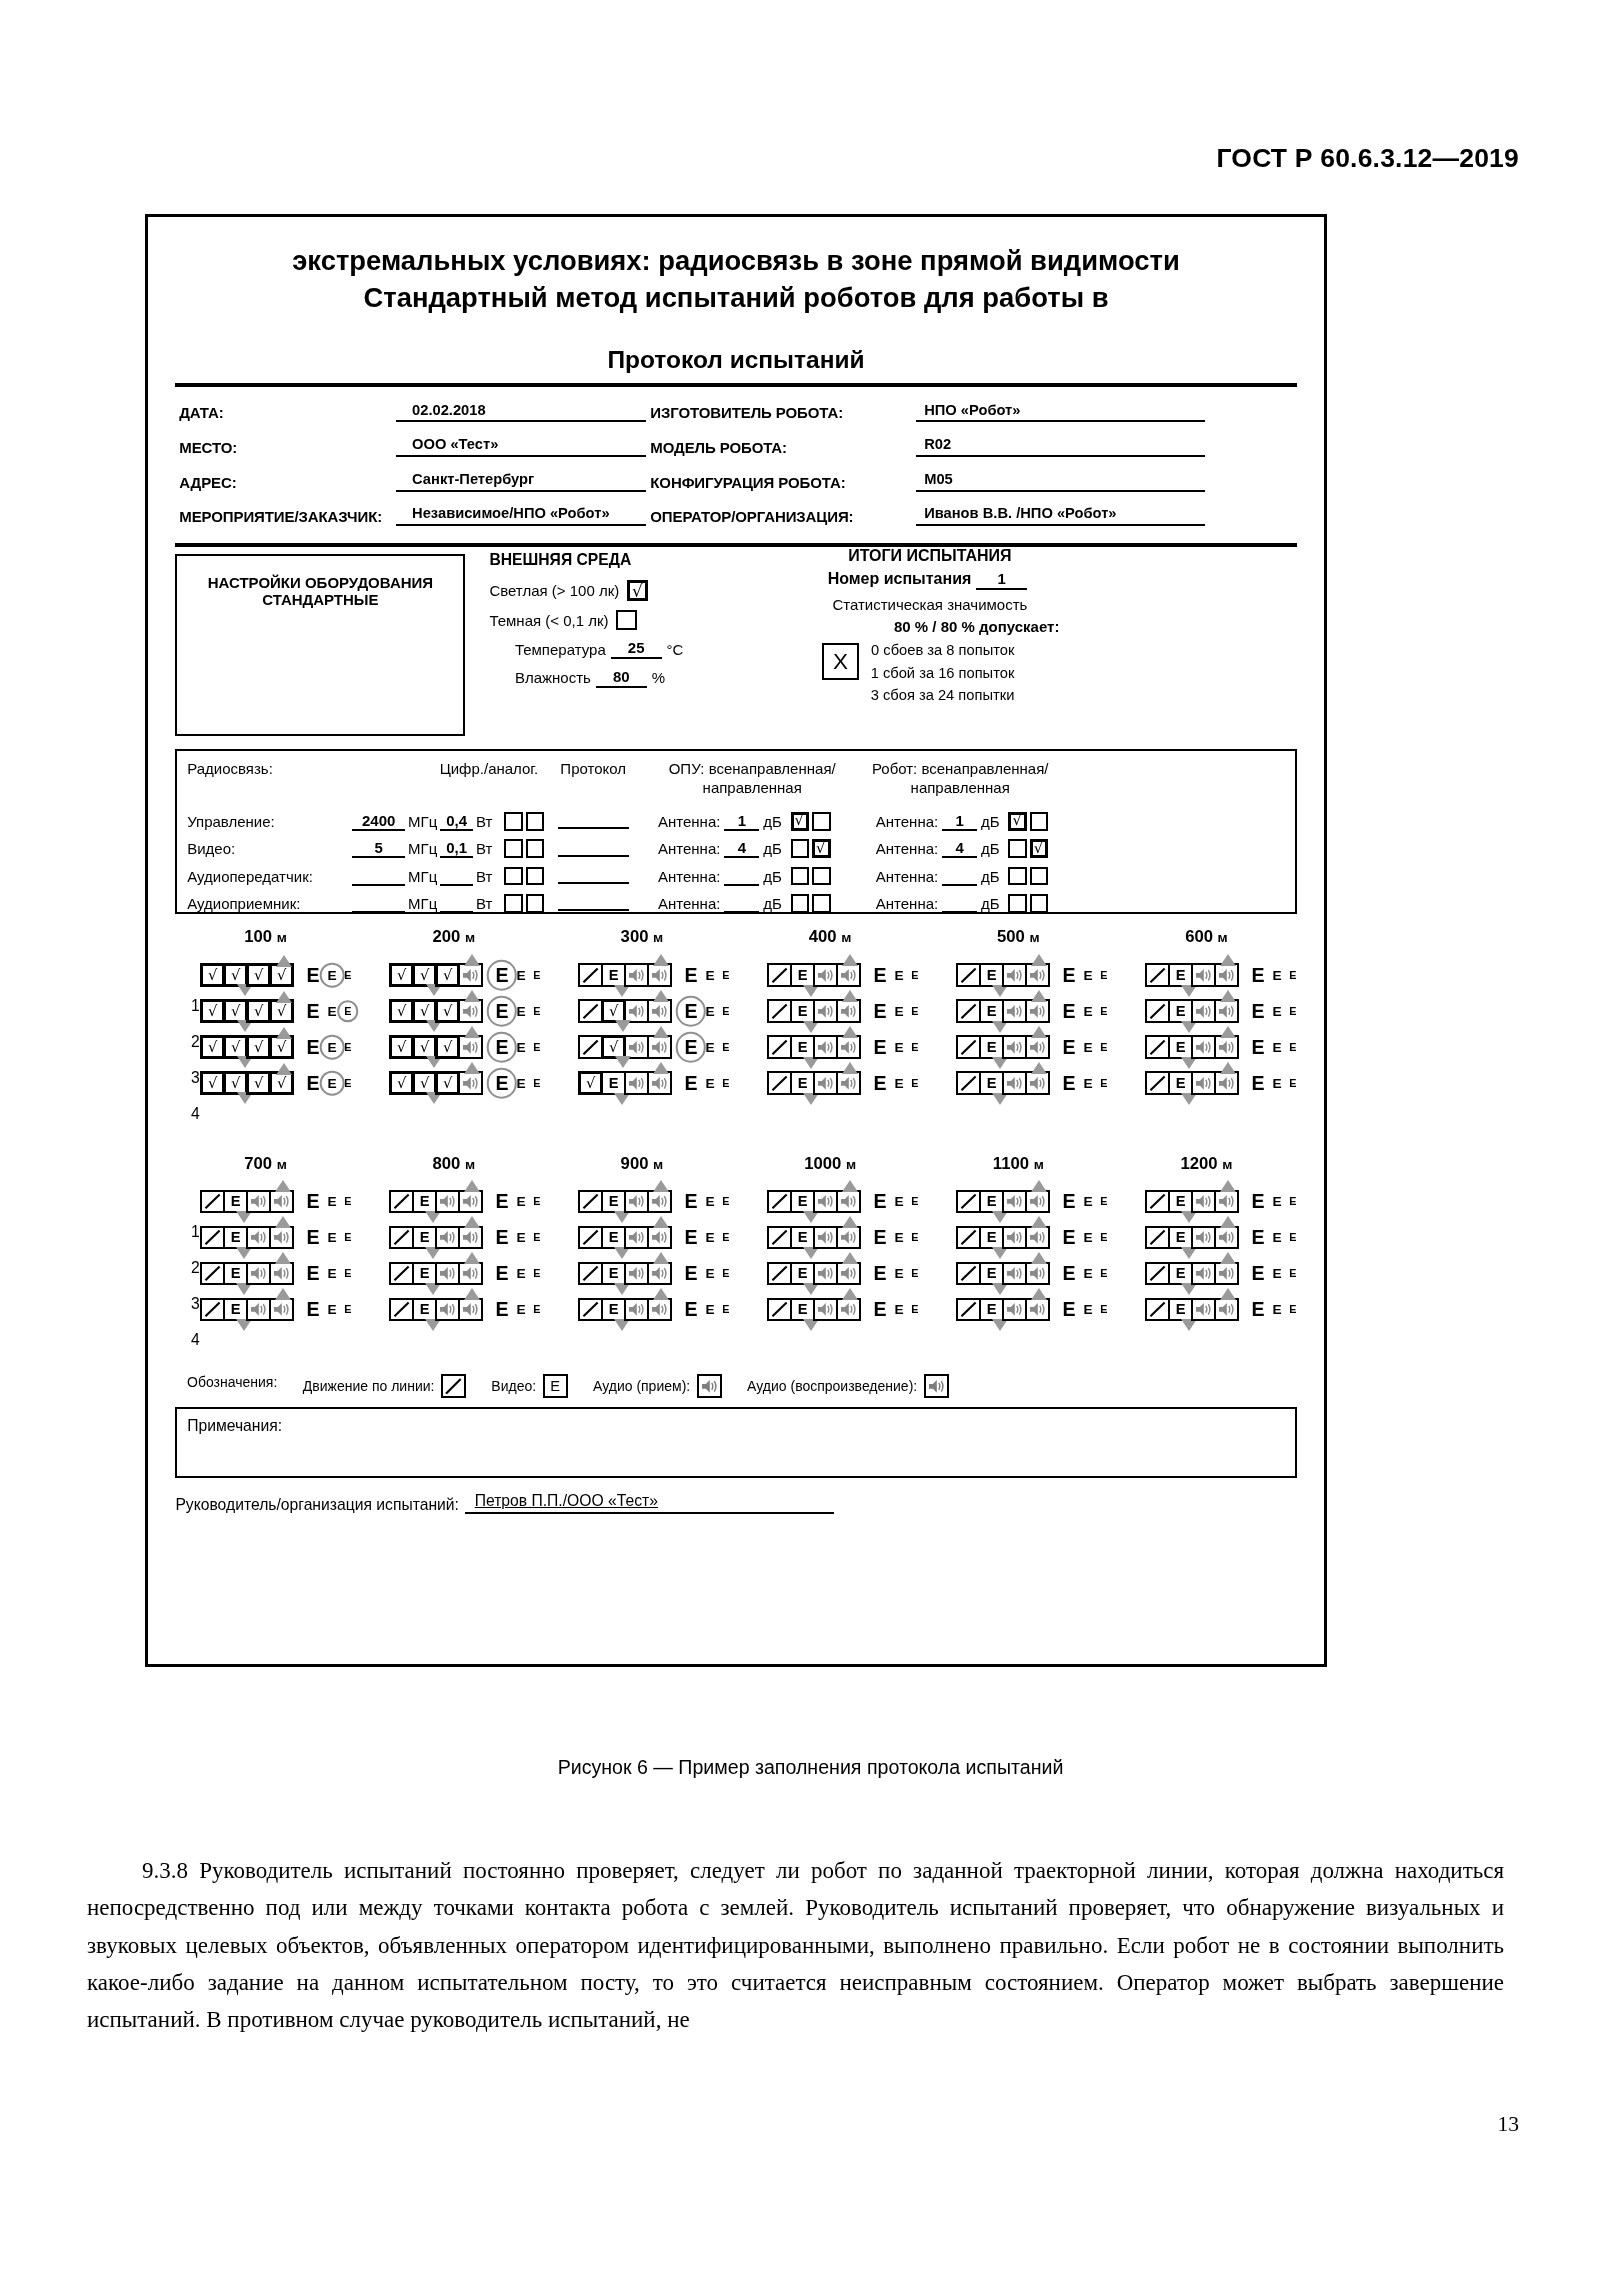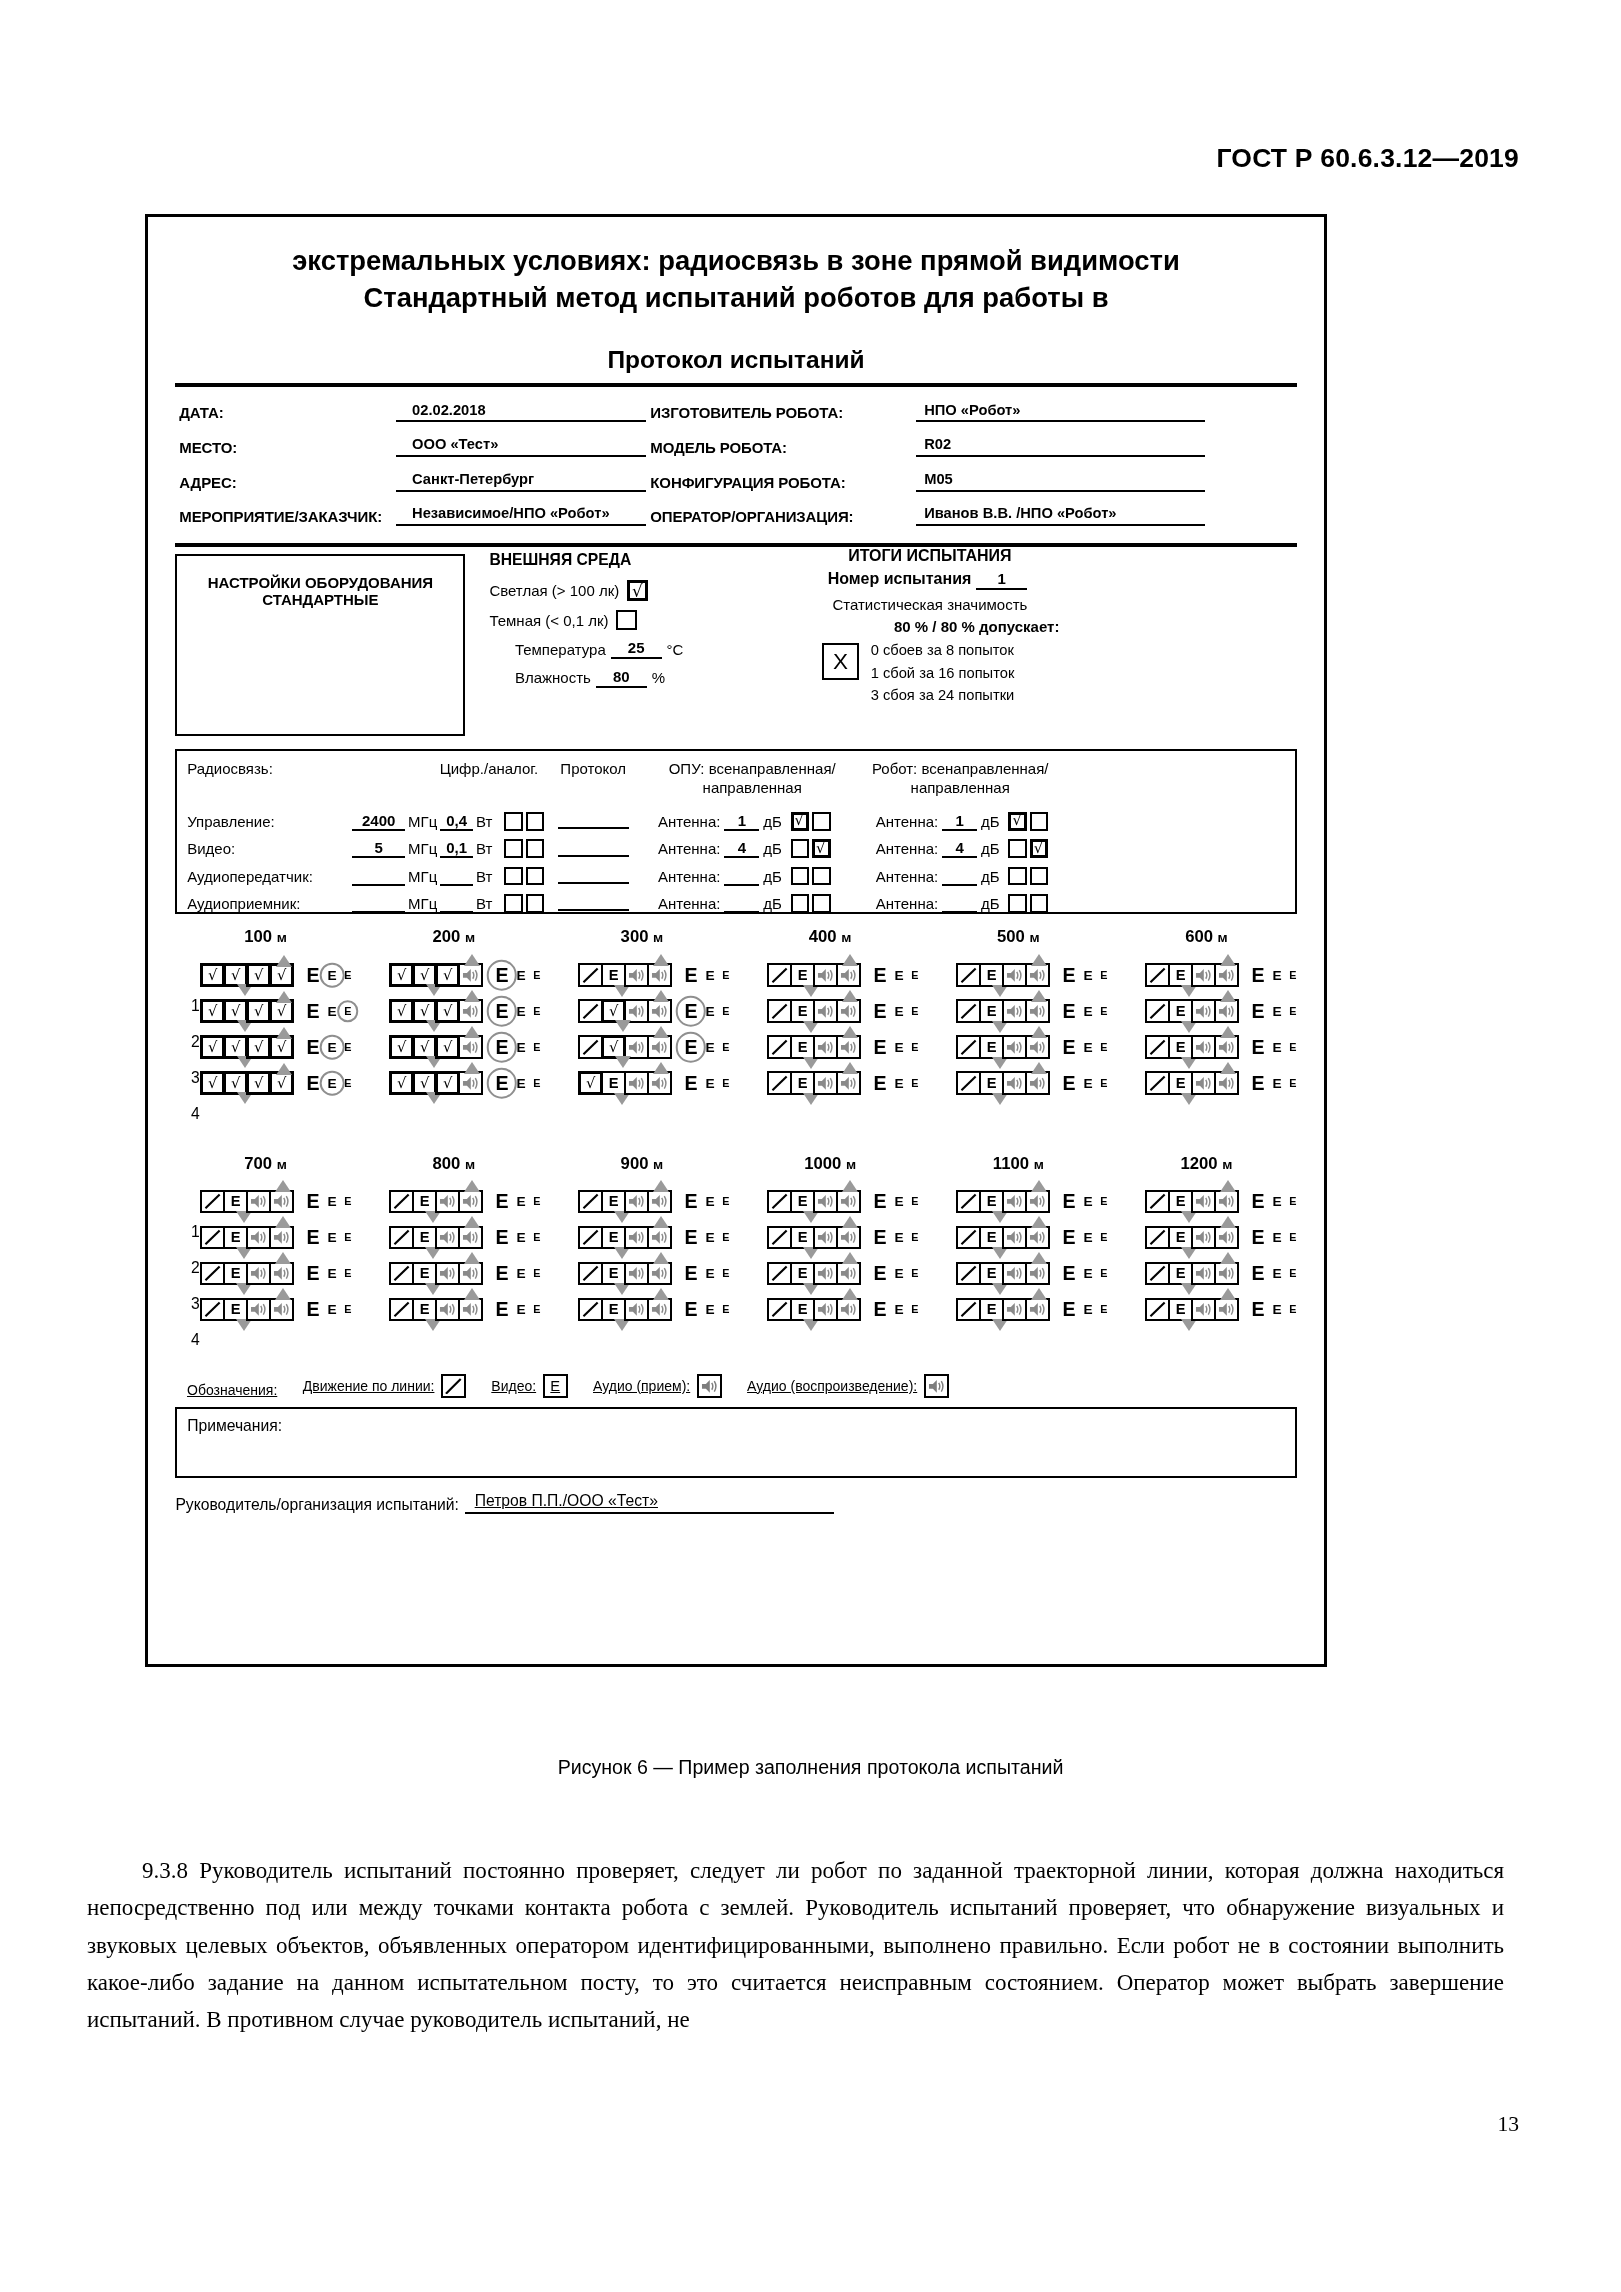--- a/index.html
+++ b/index.html
@@ -93,21 +93,21 @@
   .results .r2{font-weight:bold;font-size:16px;margin-top:4.9px;}
   .results .r3{font-weight:normal;font-size:15px;margin-top:6.9px;}
   .results .r4{font-weight:bold;font-size:15px;margin-top:4.9px;text-align:right;padding-right:2px;}
   .results .crit{display:flex;align-items:flex-start;margin-top:3.9px;justify-content:flex-start;padding-left:23.5px;}
   .xbox{
     width:37px;height:37px;border:2.7px solid #000;box-sizing:border-box;
     display:flex;align-items:center;justify-content:center;
     font-size:22.5px;font-weight:400;margin-right:11.8px;margin-top:3.9px;flex:0 0 auto;
     font-family:"Liberation Sans",sans-serif;
   }
-  .crit-lines{text-align:left;font-size:14.7px;line-height:1.52;}
+  .crit-lines{text-align:right;font-size:14.7px;line-height:1.52;}
 
   
   .radio-box{
     margin:5.9px 27.4px 0 27.4px;border:2.7px solid #000;box-sizing:border-box;
     padding:9.8px 0 9.8px 0;position:relative;height:165px;
   }
   .radio-head{display:flex;font-size:15px;padding:0 9.8px;}
   .rh-title{width:196px;}
   .rh-da{width:155px;text-align:right;}
   .rh-proto{width:110px;text-align:center;}
@@ -173,21 +173,21 @@
   .em .circ{
     position:absolute;border:2.4px solid #8f8f8f;border-radius:50%;
     left:50%;top:50%;transform:translate(-50%,-50%);
   }
   .em.s1 .circ{width:26.5px;height:26.5px;}
   .em.s2 .circ{width:20.6px;height:20.6px;}
   .em.s3 .circ{width:17.6px;height:17.6px;}
 
   
   .legend{
-    display:flex;align-items:flex-end;font-size:14px;margin:15.7px 0 0 39px;text-decoration:underline;
+    display:flex;align-items:flex-start;font-size:14px;margin:15.7px 0 0 39px;
   }
   .legend .seg{display:flex;align-items:center;margin-right:25.5px;}
   .legend .lbox{
     width:24.5px;height:23.5px;border:2.5px solid #000;box-sizing:border-box;
     display:flex;align-items:center;justify-content:center;margin-left:6.9px;
   }
   .legend .lbox .gE{font-size:14.7px;font-weight:400;}
 
   
   .notes-box{

